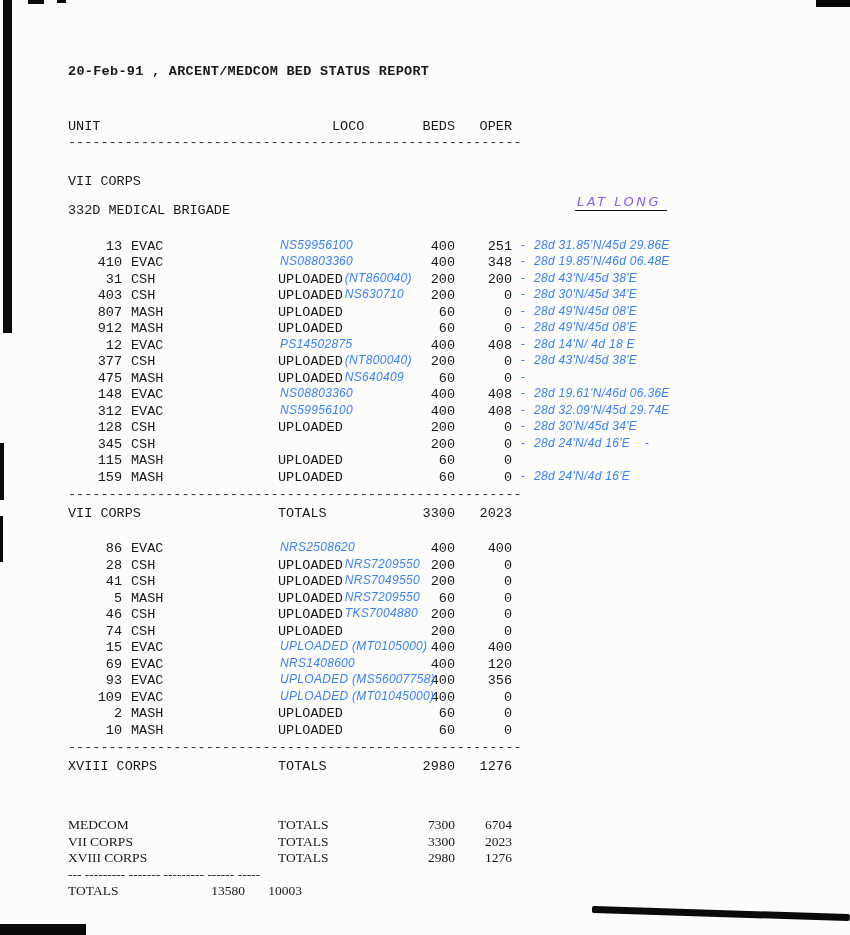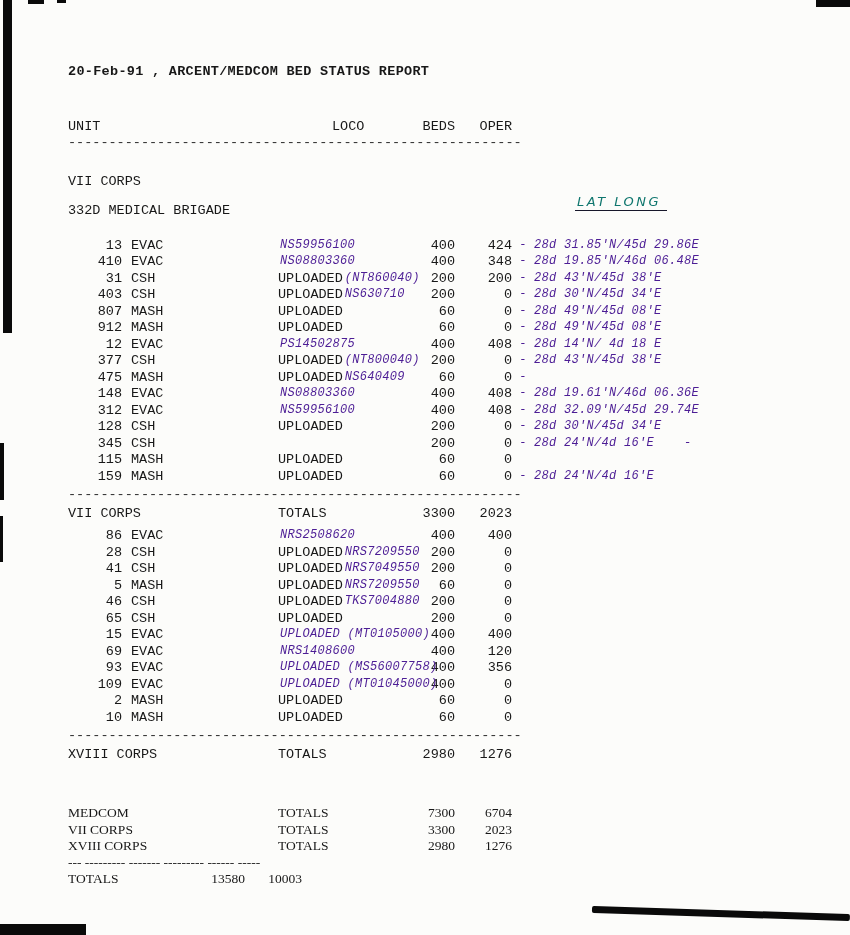--- a/index.html
+++ b/index.html
@@ -20,36 +20,36 @@
   .c-beds { width:47px; text-align:right; }
   .c-oper { width:57px; text-align:right; }
   .c-sep  { width:22px; text-align:center; }
   .c-lat  { flex:1 1 auto; min-width:0; }
   .hdr-unit { width:127px; }
   .hdr-loco { width:130px; margin-left:83px; padding-left:54px; box-sizing:border-box; }
   .t-label { width:210px; }
   .t-word  { width:130px; }
   .rule { line-height:16.5px; white-space:pre; color:#2a2a2a; overflow:hidden; }
   .hand {
-    font-family:Liberation Mono, monospace; font-style:italic;
-    font-size:12px; color:#4c1d95; letter-spacing:0.3px;
+    font-family:Liberation Sans, sans-serif; font-style:italic;
+    font-size:12px; color:#3b82f6; letter-spacing:0.3px;
     position:relative; top:-1px;
   }
   .c-loco .hand { margin-left:2px; }
   .group { margin-top:22px; }
   .brigade { margin-top:13px; margin-bottom:18px; }
-  .rows { margin-top:6px; }
+  .rows { margin-top:18px; }
   .sec-rule { margin-top:2px; }
   .totals { margin-top:2px; }
   .brigade2 { margin-top:24px; }
   .summary { margin-top:42px;font-family:Liberation Serif, serif; }
   .latlong-head {
     position:absolute; left:575px; top:194px;
     font-family:"DejaVu Sans",sans-serif; font-style:italic; font-size:13px;
-    letter-spacing:2.5px; color:#0f766e;
+    letter-spacing:2.5px; color:#8b5cf6;
     border-bottom:1.5px solid #17172a; padding:0 6px 1px 2px;
   }
   .artifact { position:absolute; background:#0a0a0a; }
   .a-leftbar   { left:3px;   top:0;     width:9px;   height:333px; }
   .a-left2     { left:0;     top:443px; width:4px;   height:57px; }
   .a-left3     { left:0;     top:516px; width:3px;   height:46px; }
   .a-top1      { left:28px;  top:0;     width:16px;  height:4px; }
   .a-top2      { left:57px;  top:0;     width:9px;   height:3px; }
   .a-topright  { left:816px; top:0;     width:34px;  height:7px; }
   .a-botright  { left:592px; top:906px; width:258px; height:7px; transform:rotate(1.8deg); transform-origin:left center; border-radius:2px; }
@@ -80,21 +80,21 @@
       <span class="hdr-loco">LOCO</span>
       <span class="c-beds">BEDS</span>
       <span class="c-oper">OPER</span>
     </div>
     <div class="rule">--------------------------------------------------------</div>
 
     <div class="line group">VII CORPS</div>
     <div class="line brigade">332D MEDICAL BRIGADE</div>
 
     <div class="rows">
-      <div class="row"><span class="c-num">13</span><span class="c-type">EVAC</span><span class="c-loco"><span></span><span class="hand">NS59956100</span></span><span class="c-beds">400</span><span class="c-oper">424</span><span class="c-sep hand">-</span><span class="c-lat hand">28d 31.85'N/45d 29.86E</span></div>
+      <div class="row"><span class="c-num">13</span><span class="c-type">EVAC</span><span class="c-loco"><span></span><span class="hand">NS59956100</span></span><span class="c-beds">400</span><span class="c-oper">251</span><span class="c-sep hand">-</span><span class="c-lat hand">28d 31.85'N/45d 29.86E</span></div>
       <div class="row"><span class="c-num">410</span><span class="c-type">EVAC</span><span class="c-loco"><span></span><span class="hand">NS08803360</span></span><span class="c-beds">400</span><span class="c-oper">348</span><span class="c-sep hand">-</span><span class="c-lat hand">28d 19.85'N/46d 06.48E</span></div>
       <div class="row"><span class="c-num">31</span><span class="c-type">CSH</span><span class="c-loco"><span>UPLOADED</span><span class="hand">(NT860040)</span></span><span class="c-beds">200</span><span class="c-oper">200</span><span class="c-sep hand">-</span><span class="c-lat hand">28d 43'N/45d 38'E</span></div>
       <div class="row"><span class="c-num">403</span><span class="c-type">CSH</span><span class="c-loco"><span>UPLOADED</span><span class="hand">NS630710</span></span><span class="c-beds">200</span><span class="c-oper">0</span><span class="c-sep hand">-</span><span class="c-lat hand">28d 30'N/45d 34'E</span></div>
       <div class="row"><span class="c-num">807</span><span class="c-type">MASH</span><span class="c-loco"><span>UPLOADED</span><span class="hand"></span></span><span class="c-beds">60</span><span class="c-oper">0</span><span class="c-sep hand">-</span><span class="c-lat hand">28d 49'N/45d 08'E</span></div>
       <div class="row"><span class="c-num">912</span><span class="c-type">MASH</span><span class="c-loco"><span>UPLOADED</span><span class="hand"></span></span><span class="c-beds">60</span><span class="c-oper">0</span><span class="c-sep hand">-</span><span class="c-lat hand">28d 49'N/45d 08'E</span></div>
       <div class="row"><span class="c-num">12</span><span class="c-type">EVAC</span><span class="c-loco"><span></span><span class="hand">PS14502875</span></span><span class="c-beds">400</span><span class="c-oper">408</span><span class="c-sep hand">-</span><span class="c-lat hand">28d 14'N/ 4d 18 E</span></div>
       <div class="row"><span class="c-num">377</span><span class="c-type">CSH</span><span class="c-loco"><span>UPLOADED</span><span class="hand">(NT800040)</span></span><span class="c-beds">200</span><span class="c-oper">0</span><span class="c-sep hand">-</span><span class="c-lat hand">28d 43'N/45d 38'E</span></div>
       <div class="row"><span class="c-num">475</span><span class="c-type">MASH</span><span class="c-loco"><span>UPLOADED</span><span class="hand">NS640409</span></span><span class="c-beds">60</span><span class="c-oper">0</span><span class="c-sep hand">-</span><span class="c-lat hand"></span></div>
       <div class="row"><span class="c-num">148</span><span class="c-type">EVAC</span><span class="c-loco"><span></span><span class="hand">NS08803360</span></span><span class="c-beds">400</span><span class="c-oper">408</span><span class="c-sep hand">-</span><span class="c-lat hand">28d 19.61'N/46d 06.36E</span></div>
       <div class="row"><span class="c-num">312</span><span class="c-type">EVAC</span><span class="c-loco"><span></span><span class="hand">NS59956100</span></span><span class="c-beds">400</span><span class="c-oper">408</span><span class="c-sep hand">-</span><span class="c-lat hand">28d 32.09'N/45d 29.74E</span></div>
@@ -112,21 +112,21 @@
       <span class="c-oper">2023</span>
     </div>
 
 
     <div class="rows">
       <div class="row"><span class="c-num">86</span><span class="c-type">EVAC</span><span class="c-loco"><span></span><span class="hand">NRS2508620</span></span><span class="c-beds">400</span><span class="c-oper">400</span></div>
       <div class="row"><span class="c-num">28</span><span class="c-type">CSH</span><span class="c-loco"><span>UPLOADED</span><span class="hand">NRS7209550</span></span><span class="c-beds">200</span><span class="c-oper">0</span></div>
       <div class="row"><span class="c-num">41</span><span class="c-type">CSH</span><span class="c-loco"><span>UPLOADED</span><span class="hand">NRS7049550</span></span><span class="c-beds">200</span><span class="c-oper">0</span></div>
       <div class="row"><span class="c-num">5</span><span class="c-type">MASH</span><span class="c-loco"><span>UPLOADED</span><span class="hand">NRS7209550</span></span><span class="c-beds">60</span><span class="c-oper">0</span></div>
       <div class="row"><span class="c-num">46</span><span class="c-type">CSH</span><span class="c-loco"><span>UPLOADED</span><span class="hand">TKS7004880</span></span><span class="c-beds">200</span><span class="c-oper">0</span></div>
-      <div class="row"><span class="c-num">65</span><span class="c-type">CSH</span><span class="c-loco"><span>UPLOADED</span><span class="hand"></span></span><span class="c-beds">200</span><span class="c-oper">0</span></div>
+      <div class="row"><span class="c-num">74</span><span class="c-type">CSH</span><span class="c-loco"><span>UPLOADED</span><span class="hand"></span></span><span class="c-beds">200</span><span class="c-oper">0</span></div>
       <div class="row"><span class="c-num">15</span><span class="c-type">EVAC</span><span class="c-loco"><span></span><span class="hand">UPLOADED (MT0105000)</span></span><span class="c-beds">400</span><span class="c-oper">400</span></div>
       <div class="row"><span class="c-num">69</span><span class="c-type">EVAC</span><span class="c-loco"><span></span><span class="hand">NRS1408600</span></span><span class="c-beds">400</span><span class="c-oper">120</span></div>
       <div class="row"><span class="c-num">93</span><span class="c-type">EVAC</span><span class="c-loco"><span></span><span class="hand">UPLOADED (MS56007758)</span></span><span class="c-beds">400</span><span class="c-oper">356</span></div>
       <div class="row"><span class="c-num">109</span><span class="c-type">EVAC</span><span class="c-loco"><span></span><span class="hand">UPLOADED (MT01045000)</span></span><span class="c-beds">400</span><span class="c-oper">0</span></div>
       <div class="row"><span class="c-num">2</span><span class="c-type">MASH</span><span class="c-loco"><span>UPLOADED</span><span class="hand"></span></span><span class="c-beds">60</span><span class="c-oper">0</span></div>
       <div class="row"><span class="c-num">10</span><span class="c-type">MASH</span><span class="c-loco"><span>UPLOADED</span><span class="hand"></span></span><span class="c-beds">60</span><span class="c-oper">0</span></div>
     </div>
 
     <div class="rule sec-rule">--------------------------------------------------------</div>
     <div class="row totals">

